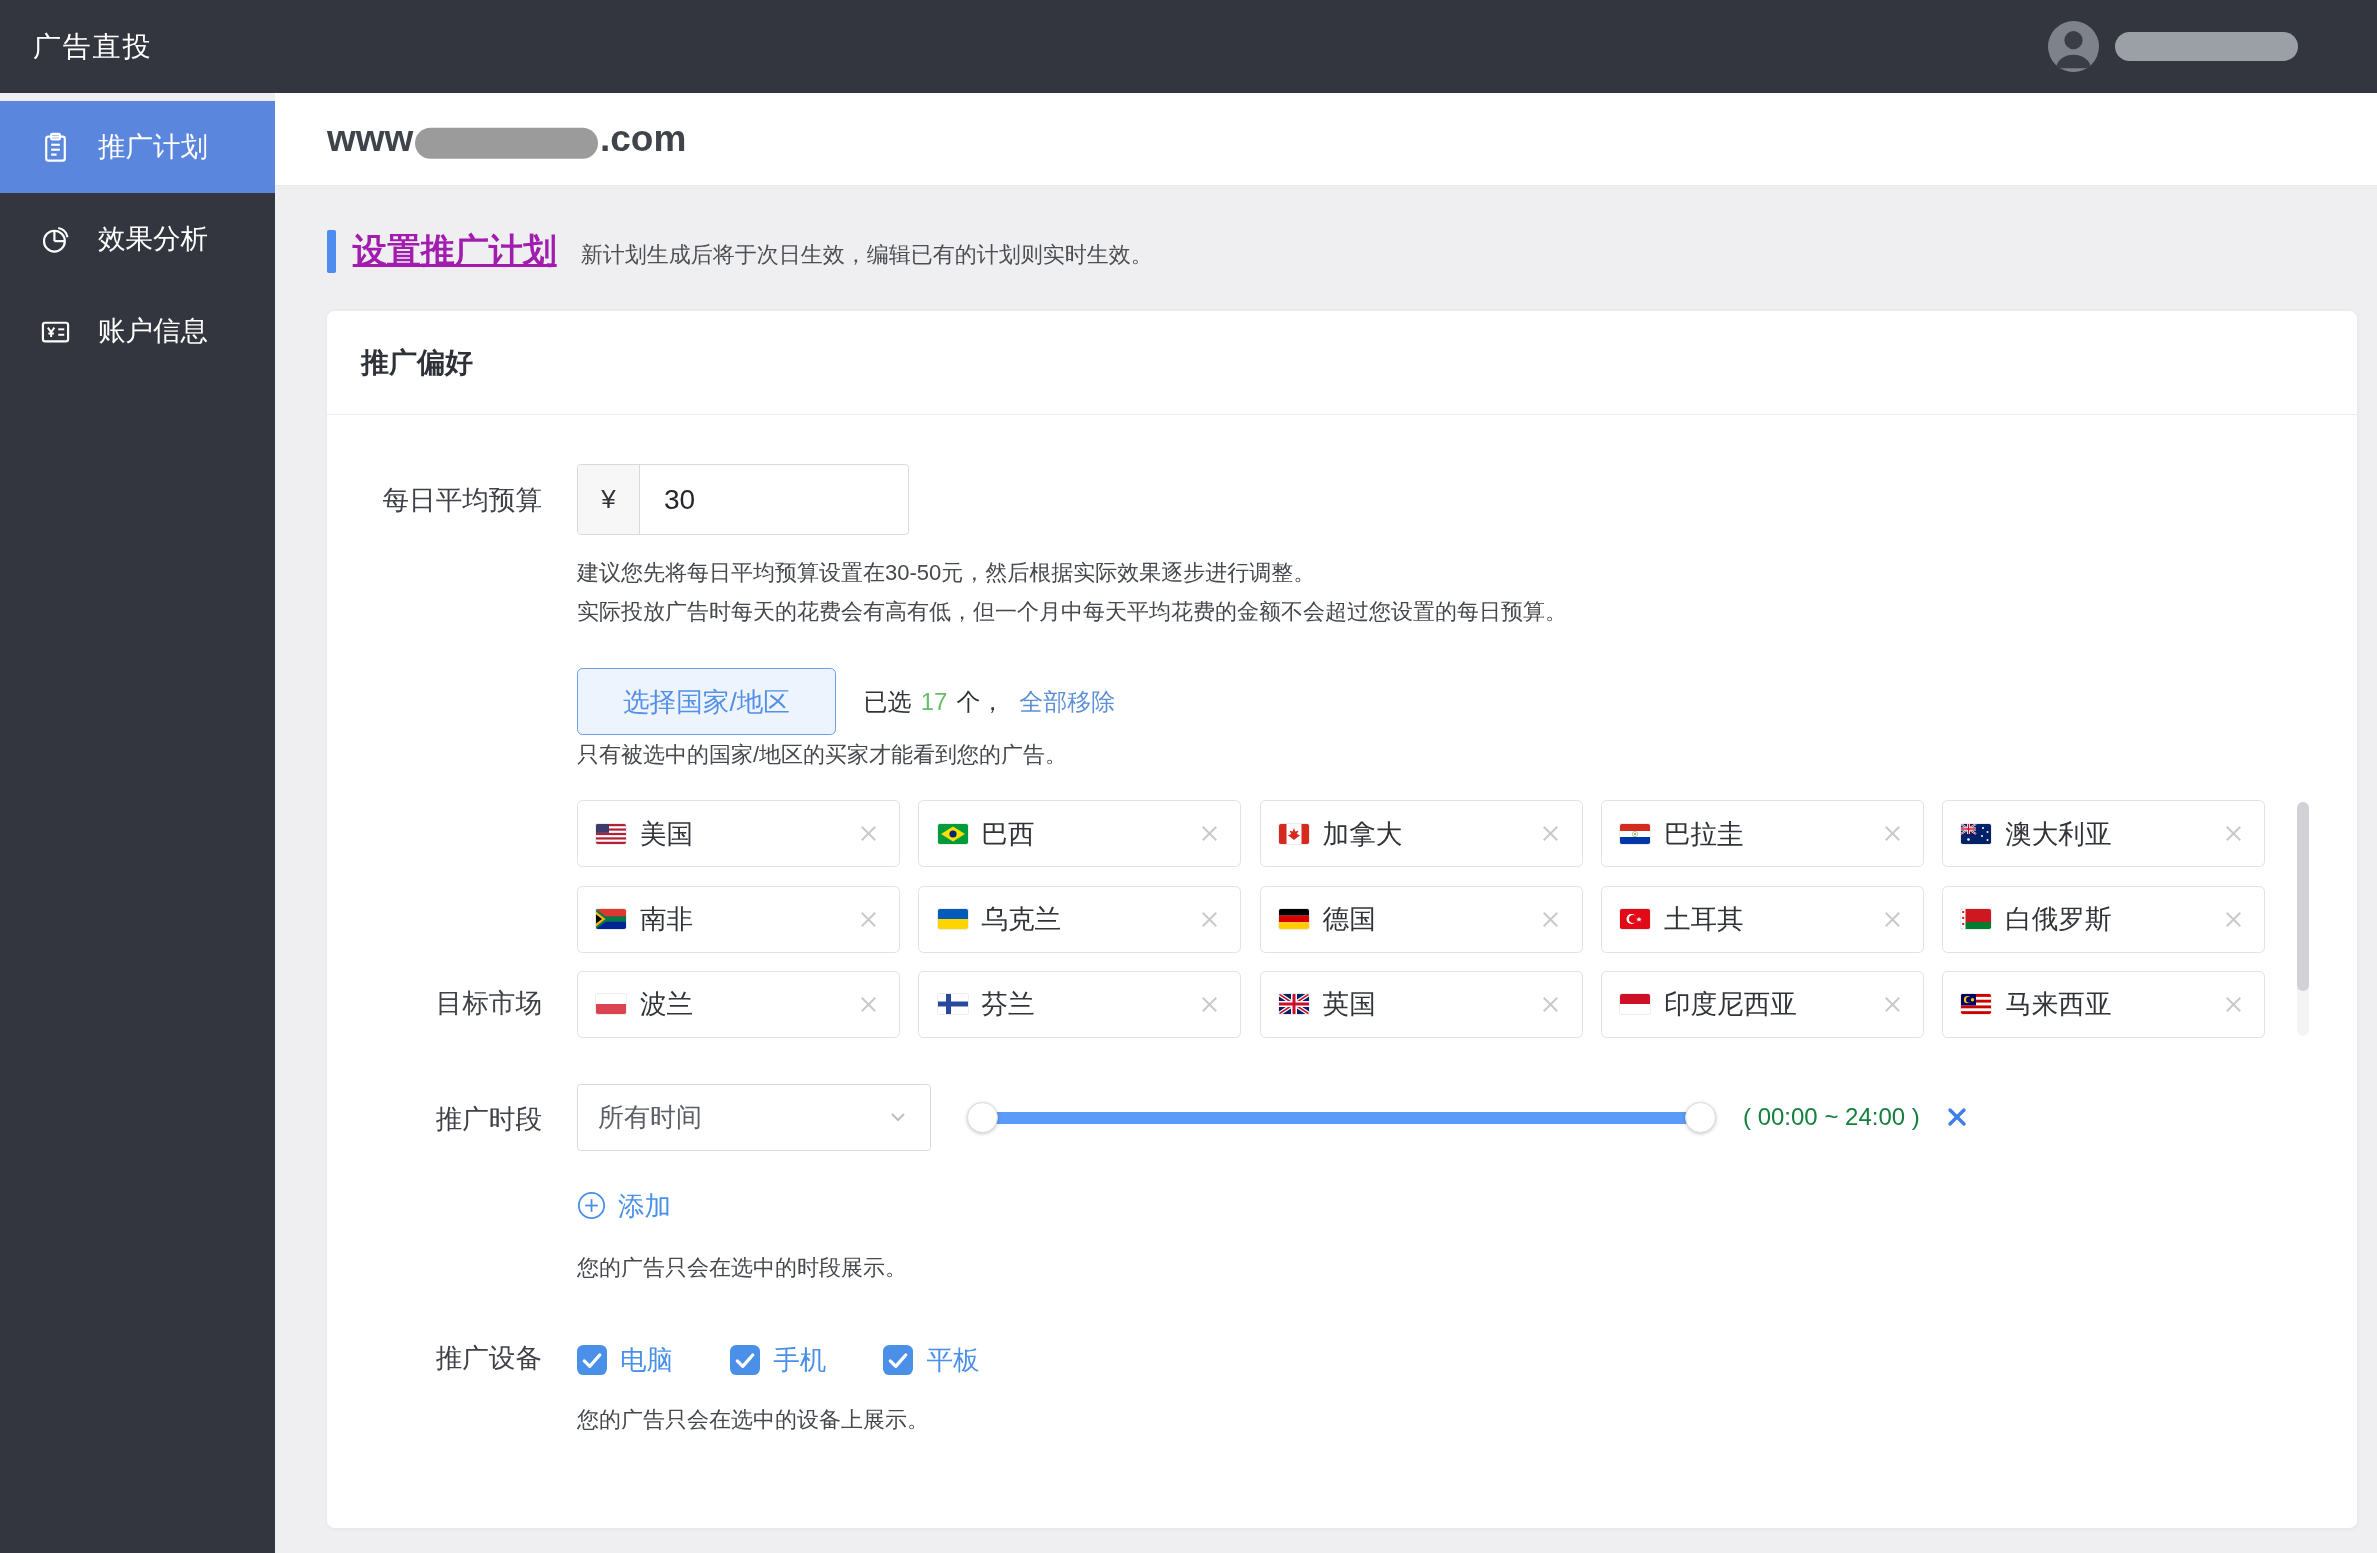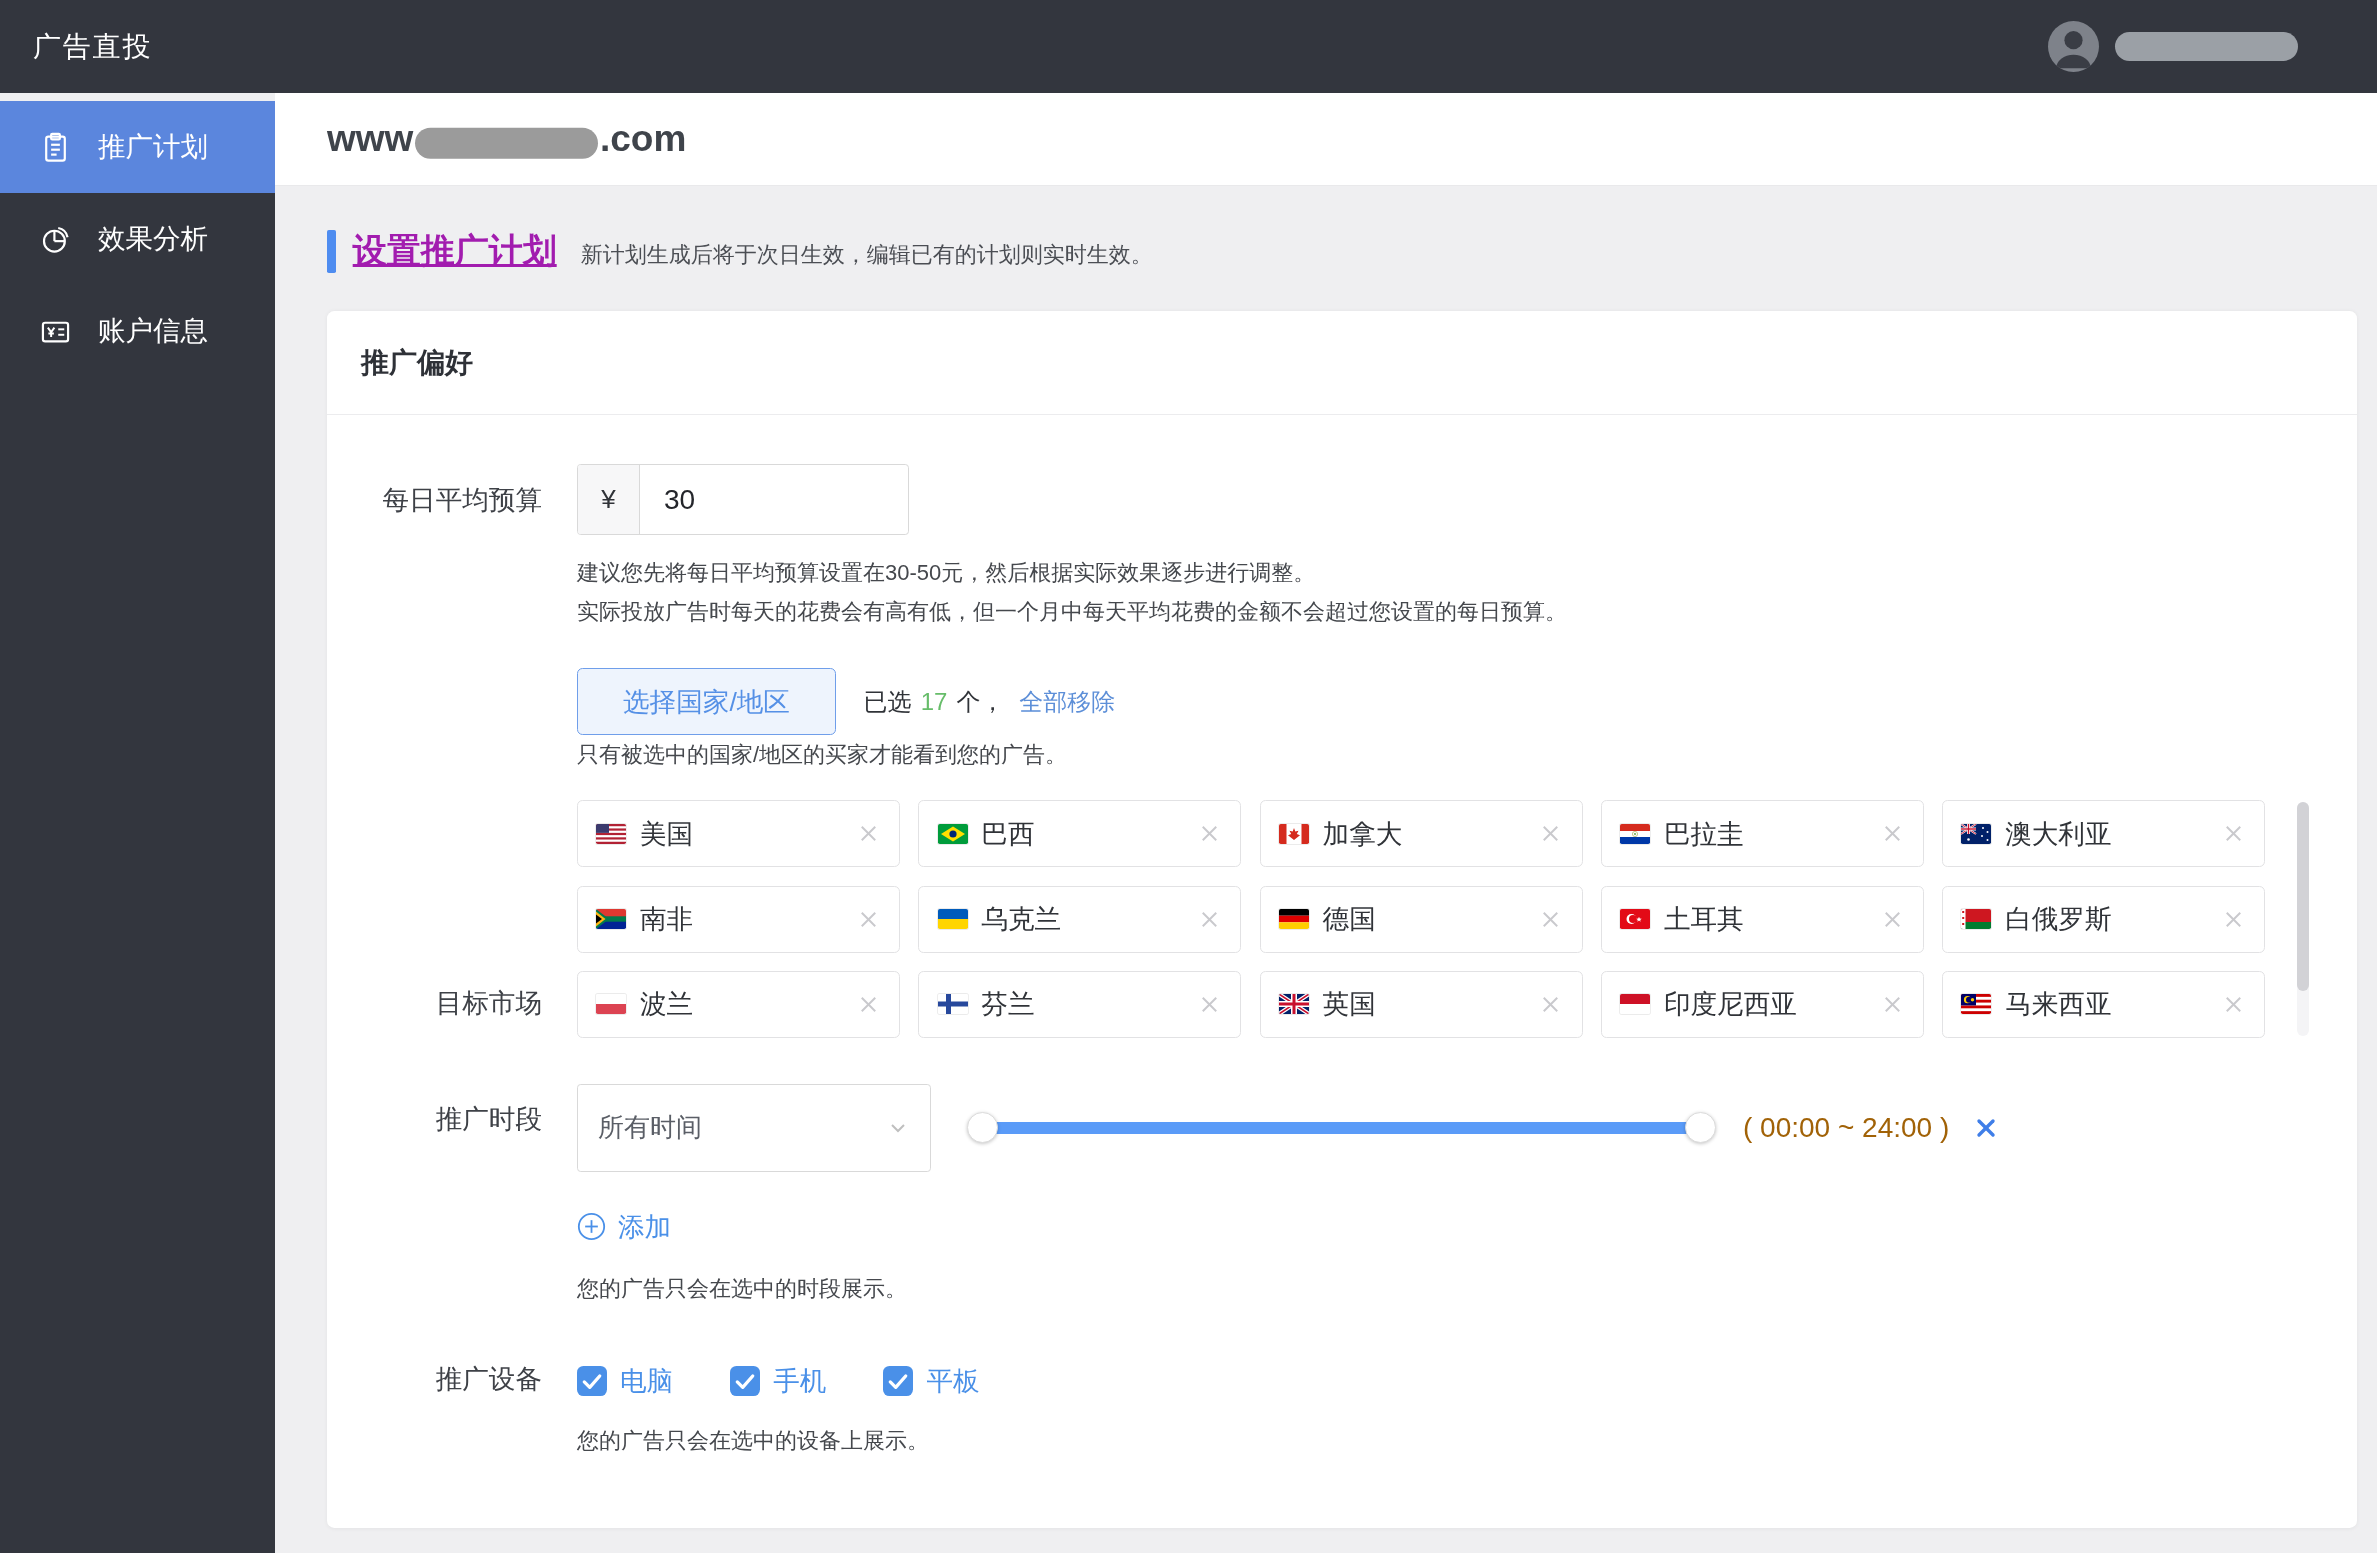--- a/index.html
+++ b/index.html
@@ -59,28 +59,28 @@
   .flag{width:30px;height:20px;flex:none;border-radius:1.8px;overflow:hidden;box-shadow:0 0 0 0.9px rgba(0,0,0,.08);}
   .flag svg{display:block;}
   .country-name{font-size:26.6px;color:#303338;margin-left:13.7px;white-space:nowrap;}
   .tag-close{margin-left:auto;display:flex;cursor:pointer;}
   .vscroll{position:absolute;left:1720px;top:1.8px;width:12px;height:234px;background:#f4f4f6;border-radius:6.4px;}
   .vscroll-thumb{width:12px;height:189px;background:#d2d2d6;border-radius:6.4px;cursor:pointer;}
   
   .row-schedule{margin-top:46px;}
   .row-schedule .row-label{line-height:71px;}
   .schedule-line{display:flex;align-items:center;}
-  .time-select{width:354px;height:88px;border:0.9px solid #d9d9d9;border-radius:3.7px;display:flex;align-items:center;padding:1px 20px;box-sizing:border-box;font-size:26px;color:#5a5e66;cursor:pointer;background:#fff;flex:none;}
+  .time-select{width:354px;height:67px;border:0.9px solid #d9d9d9;border-radius:3.7px;display:flex;align-items:center;padding:1px 20px;box-sizing:border-box;font-size:26px;color:#5a5e66;cursor:pointer;background:#fff;flex:none;}
   .time-select .chev{margin-left:auto;display:flex;}
   .slider{position:relative;width:738px;height:33px;margin-left:41px;flex:none;}
   .slider-track{position:absolute;left:0;right:0;top:11px;height:12px;background:#5a9bf8;border-radius:6.4px;}
   .slider-handle{position:absolute;width:31px;height:31px;background:#fff;border:0.9px solid #dcdcdc;border-radius:50%;top:0.9px;box-shadow:0 0.9px 3.7px rgba(0,0,0,.22);box-sizing:border-box;cursor:pointer;}
   .handle-start{left:-5.5px;}
   .handle-end{right:-5.5px;}
-  .range-label{margin-left:33px;font-size:28px;color:#a16207;white-space:nowrap;text-align:center;}
+  .range-label{margin-left:33px;font-size:24px;color:#15803d;white-space:nowrap;text-align:center;}
   .remove-schedule{margin-left:24px;display:flex;cursor:pointer;}
   .add-line{display:inline-flex;align-items:center;margin-top:37px;cursor:pointer;}
   .add-label{font-size:26.6px;margin-left:12px;color:#4a90e8;}
   .row-schedule .help{margin-top:24px;}
   
   .row-devices{margin-top:55px;}
   .row-devices .row-label{line-height:32px;}
   .device-line{display:flex;align-items:center;}
   .device-item{display:flex;align-items:center;margin-right:57px;cursor:pointer;}
   .checkbox{width:30px;height:30px;border-radius:6.4px;background:#4a90e8;display:flex;align-items:center;justify-content:center;flex:none;}

